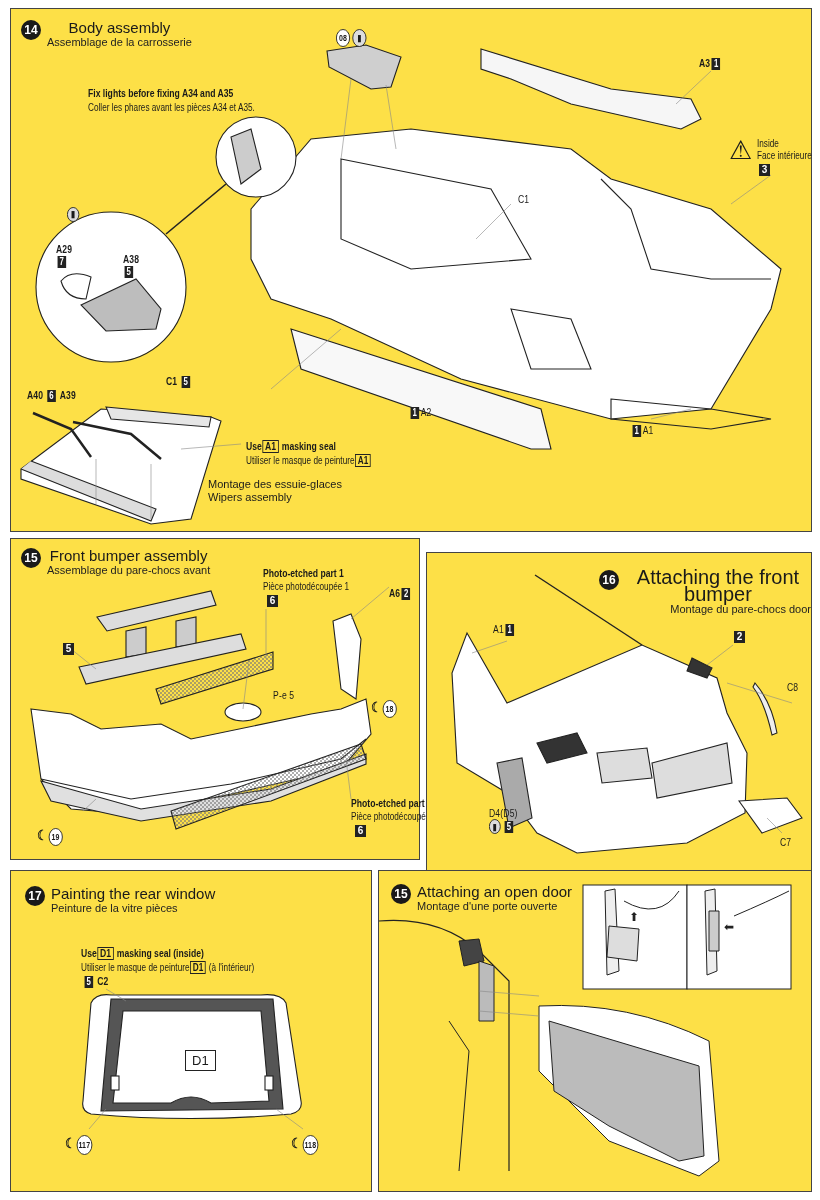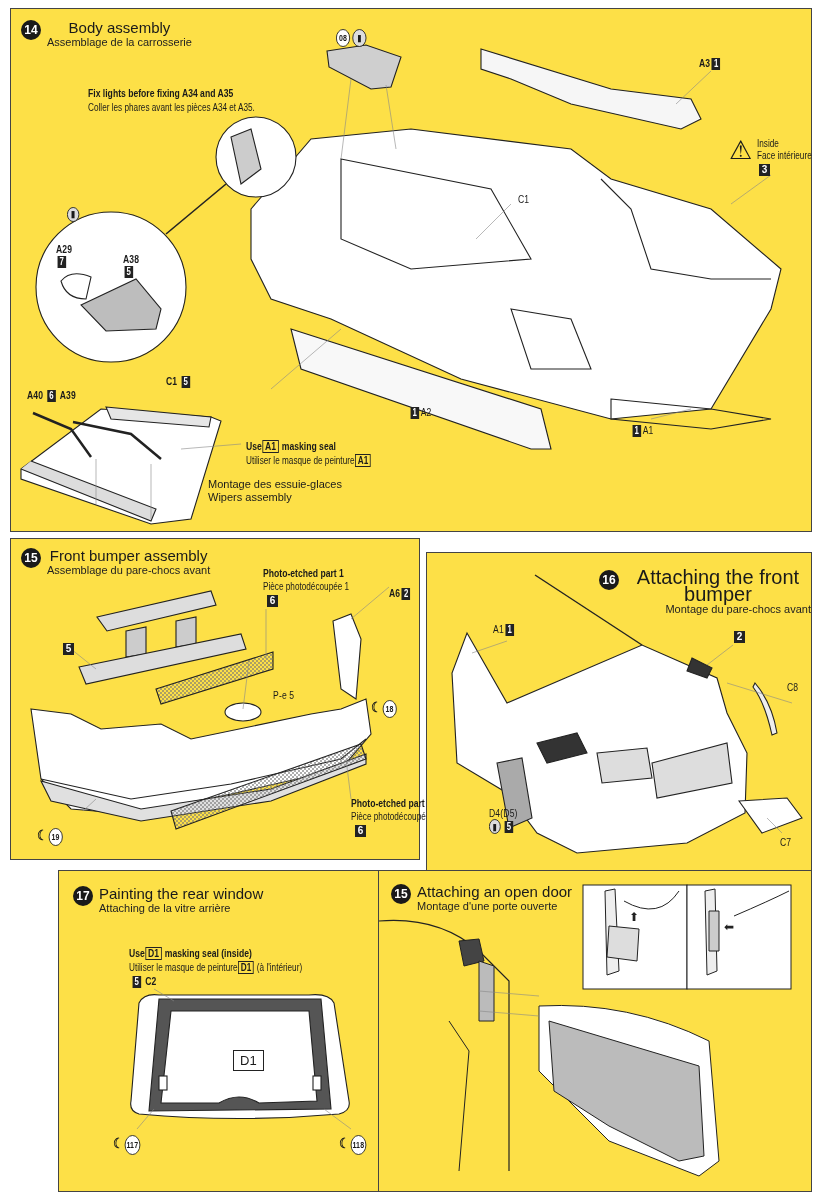--- a/index.html
+++ b/index.html
@@ -188,21 +188,21 @@
   <div class="cond b" style="left:340px;top:258px;">Photo-etched part 2</div>
   <div class="cond" style="left:340px;top:271px;">Pièce photodécoupée 2</div>
   <span class="sq" style="position:absolute;left:342px;top:286px;">6</span>
 </div>
 
 <div class="panel" style="left:426px;top:552px;width:386px;height:322px;">
   <div class="step-head" style="left:172px;top:16px;">
     <div class="step-num">16</div>
     <div>
       <div class="step-title" style="font-size:20px;">Attaching the front bumper</div>
-      <div class="step-sub" style="text-align:right;">Montage du pare-chocs avant</div>
+      <div class="step-sub" style="text-align:right;">Montage du pare-chocs door</div>
     </div>
   </div>
   <svg width="386" height="322" viewBox="0 0 386 322">
     <g fill="none" stroke="#222" stroke-width="1.1">
       <path d="M108 22 L215 92" stroke-width="1.4"></path>
       <path d="M40 80 L80 150 L215 92 L290 125 L300 160 L320 200 L318 260 L260 290 L150 300 L110 280 L80 240 L30 210 L25 120 Z" fill="#fff"></path>
       <path d="M110 190 L150 180 L160 200 L120 210 Z" fill="#333"></path>
       <path d="M265 105 L285 115 L280 125 L260 118 Z" fill="#333"></path>
       <path d="M170 200 L220 195 L225 225 L175 230 Z" fill="#ddd"></path>
       <path d="M225 210 L300 190 L305 230 L230 245 Z" fill="#ddd"></path>
@@ -223,26 +223,26 @@
   <span class="sq" style="position:absolute;left:305px;top:78px;">2</span>
   <div class="label" style="left:360px;top:128px;font-weight:normal;">C8</div>
   <div class="label" style="left:62px;top:254px;font-weight:normal;">
     <div>D4(D5)</div>
     <span class="circ" style="background:#ddd;width:13px;height:13px;">▮</span>
     <span class="sq">5</span>
   </div>
   <div class="label" style="left:353px;top:283px;font-weight:normal;">C7</div>
 </div>
 
-<div class="panel" style="left:10px;top:870px;width:362px;height:322px;margin-left:48px;">
+<div class="panel" style="left:10px;top:870px;width:362px;height:322px;">
   <div class="step-head" style="left:14px;top:14px;">
     <div class="step-num">17</div>
     <div>
       <div class="step-title">Painting the rear window</div>
-      <div class="step-sub">Attaching de la vitre arrière</div>
+      <div class="step-sub">Peinture de la vitre pièces</div>
     </div>
   </div>
   <div class="cond b" style="left:70px;top:76px;">
     <span>Use</span><span class="box">D1</span>
     <span>masking seal (inside)</span>
   </div>
   <div class="cond" style="left:70px;top:90px;">
     <span>Utiliser le masque de peinture</span><span class="box">D1</span>
     <span>(à l'intérieur)</span>
   </div>

